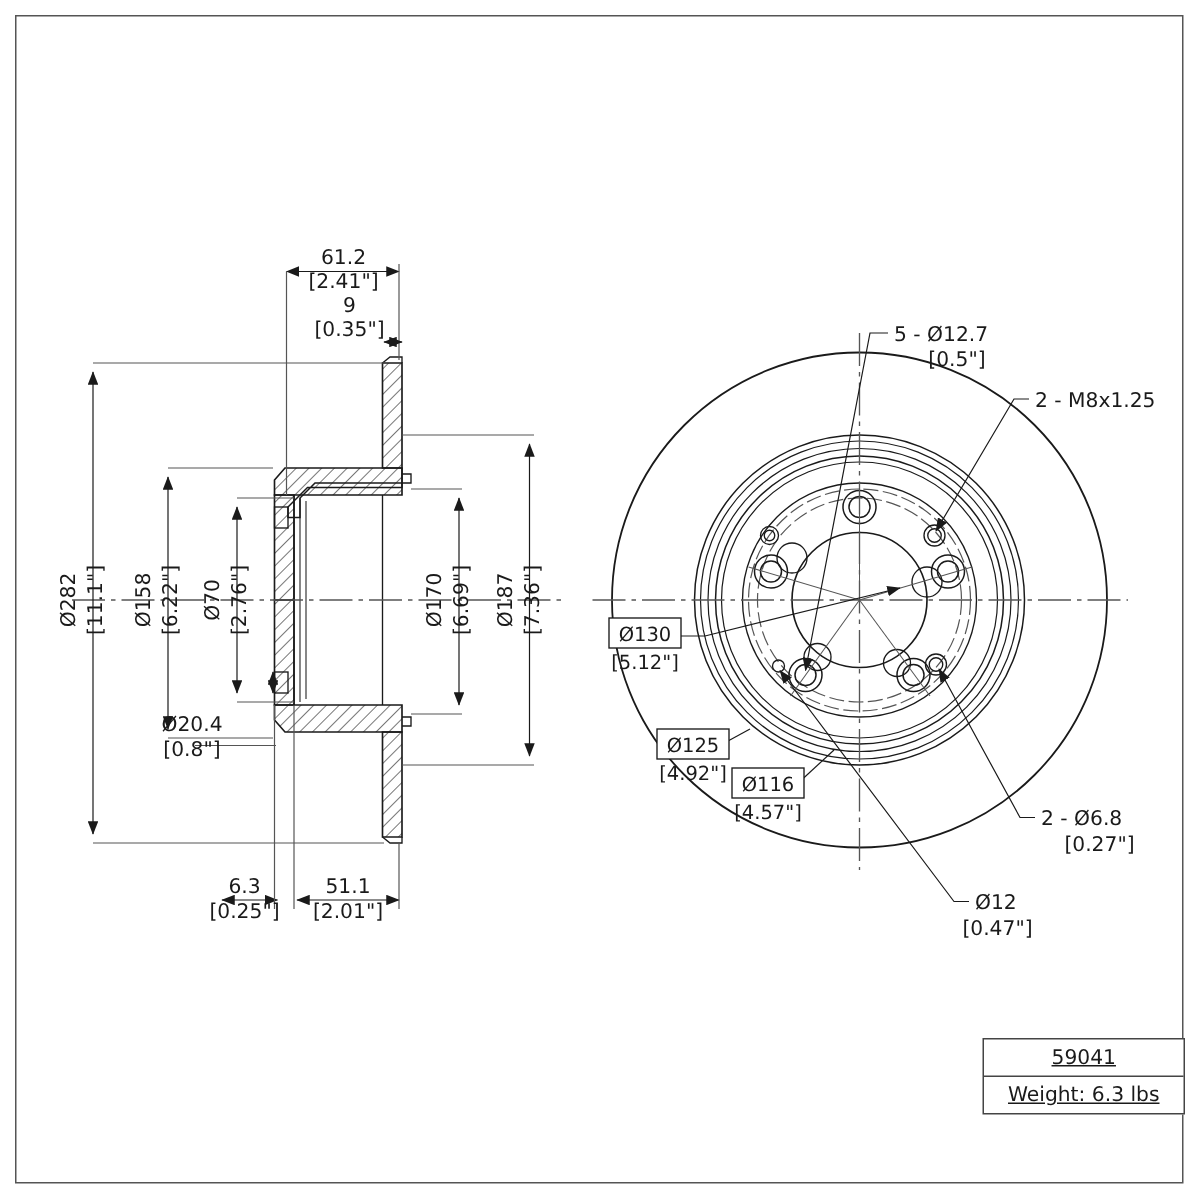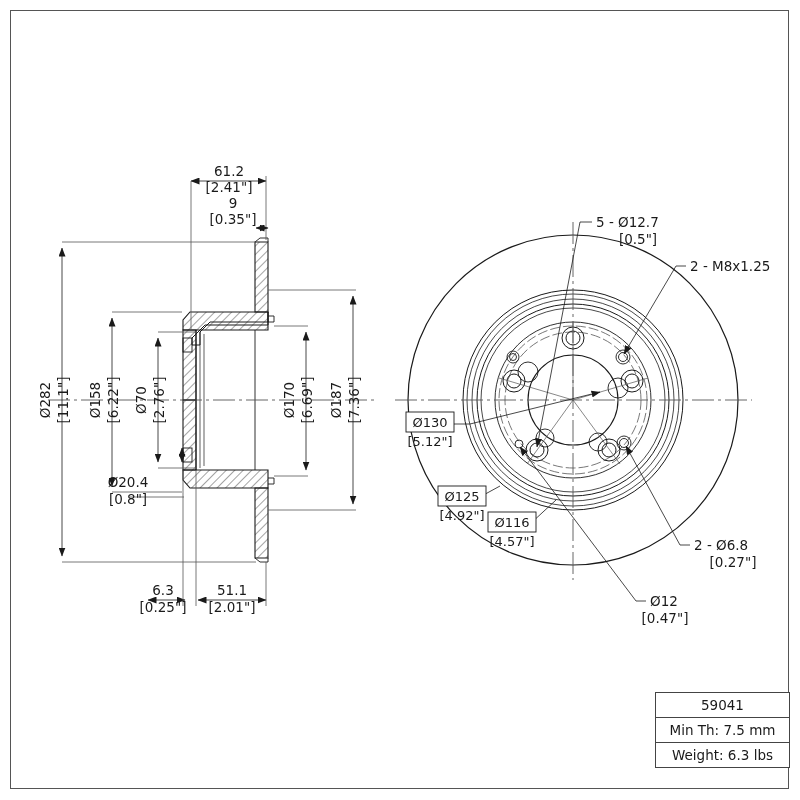--- a/index.html
+++ b/index.html
@@ -6,21 +6,21 @@
   body{width:800px;height:800px;overflow:hidden;
        font-family:"DejaVu Sans","Liberation Sans",sans-serif;color:#1a1a1a;}
   #sheet{position:relative;width:800px;height:800px;padding-left:45px;}
   #border{position:absolute;left:10px;top:10px;width:779px;height:779px;
           border:1.4px solid #555;box-sizing:border-box;}
   svg{position:absolute;left:0;top:0;width:800px;height:800px;}
   .tbl{position:absolute;left:655px;top:692px;width:135px;
        border:1.2px solid #444;box-sizing:border-box;background:#fff;}
   .tbl div{height:24px;line-height:24px;text-align:center;
            font-size:13.5px;border-bottom:1px solid #444;
-           color:#1a1a1a;white-space:nowrap;}
+           color:#1a1a1a;white-space:nowrap;text-decoration:underline;}
   .tbl div:last-child{border-bottom:none;}
 </style>
 </head>
 <body>
 
 <div id="sheet">
 
   <div id="border"></div>
 
   <svg viewBox="0 0 800 800" xmlns="http://www.w3.org/2000/svg">
@@ -241,17 +241,16 @@
 
         <text x="512" y="527" text-anchor="middle">Ø116</text>
         <text x="512" y="546" text-anchor="middle">[4.57"]</text>
       </g>
 
     </g>
   </svg>
 
   <div class="tbl">
     <div>59041</div>
-    <div>Min Th: 7.5 mm</div>
     <div>Weight: 6.3 lbs</div>
   </div>
 
 </div>
 
 </body></html>

